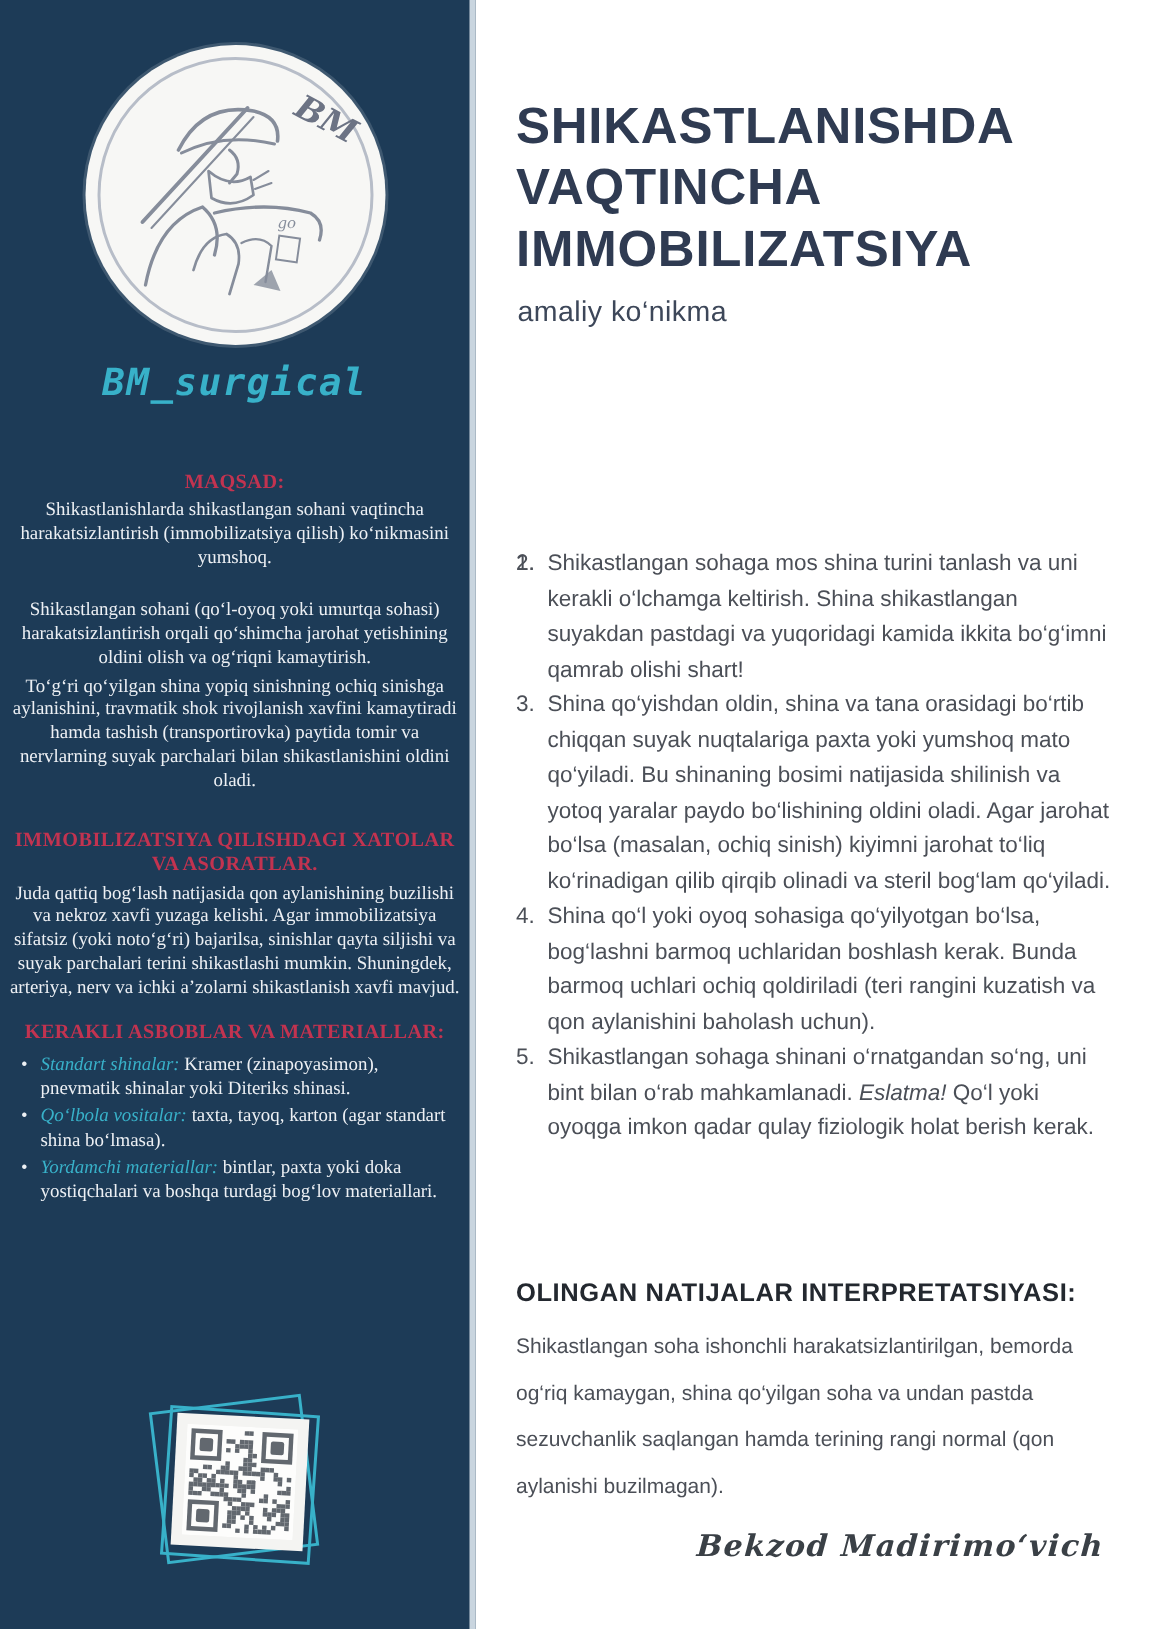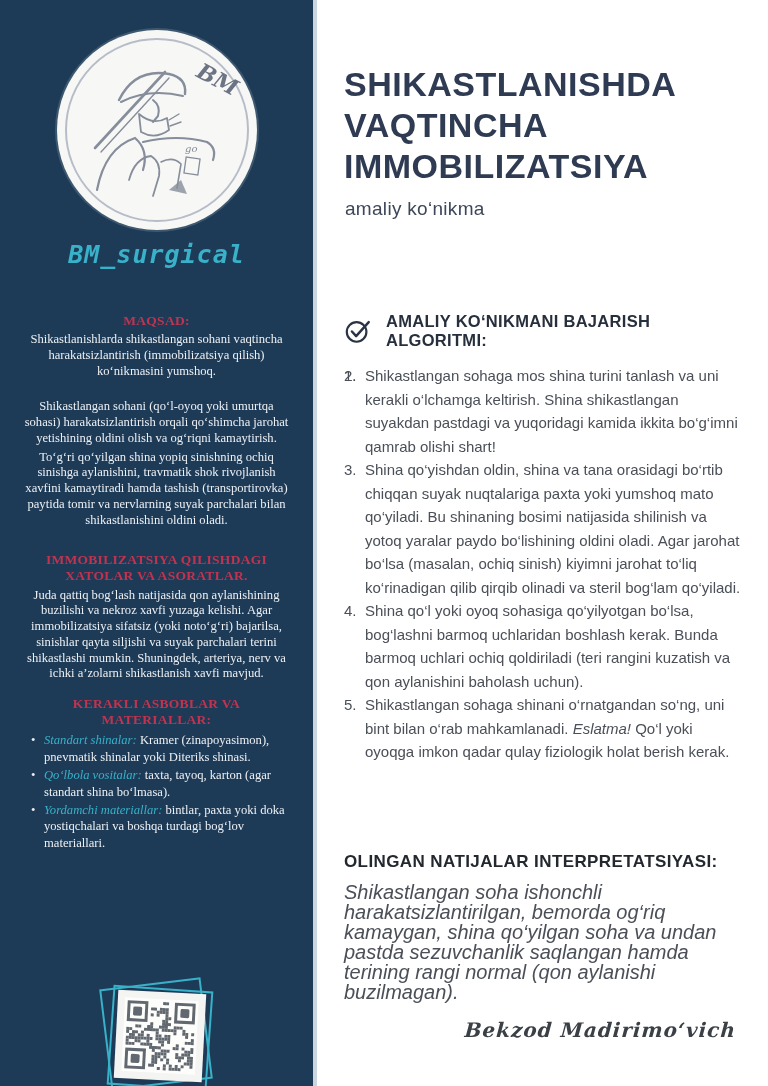--- a/index.html
+++ b/index.html
@@ -31,21 +31,21 @@
     box-shadow:0 0 0 2px rgba(255,255,255,.15);
     position:relative;overflow:hidden;
   }
   .brand{
     margin-top:10px;
     font-family:"DejaVu Sans Mono",monospace;
     font-style:italic;font-weight:bold;
     font-size:25px;letter-spacing:1px;
     color:var(--accent-teal);
   }
-  .side-sec{padding:0 21px;}
+  .side-sec{padding:0 4px;}
   .side-heading{
     color:var(--accent-red);
     font-weight:bold;font-size:13.5px;letter-spacing:.3px;
     line-height:1.2;
   }
   .side-body{
     color:#edf0f4;font-size:12.6px;line-height:1.25;margin-top:3px;
   }
   .sec-maqsad{margin-top:44px;}
   .sec-klinik{margin-top:20px;}
@@ -97,21 +97,21 @@
   }
   .algo-list li{position:relative;padding-left:21px;}
   .algo-list .num{position:absolute;left:0;top:0;}
   .algo-list em{font-style:italic;}
   .results-heading{
     position:absolute;left:8px;top:852px;width:396px;
     font-size:17px;font-weight:800;color:#23282f;letter-spacing:.4px;
   }
   .results-body{
     position:absolute;left:8px;top:882px;width:398px;
-    font-size:20px;line-height:20px;color:var(--body-gray);font-style:italic;
+    font-size:14px;line-height:31px;color:var(--body-gray);
   }
   .signature{
     position:absolute;left:8px;top:1018px;width:396px;
     text-align:right;padding-right:4px;
     font-family:"DejaVu Serif",serif;font-style:italic;font-weight:bold;
     font-size:20px;color:#3a4046;letter-spacing:1px;
     transform:skewX(-4deg);
   }
 </style>
 </head>
@@ -348,29 +348,20 @@
           </svg>
       </div>
     </div>
   </aside>
 
   <main class="main">
 
     <h1 class="page-title">SHIKASTLANISHDA VAQTINCHA IMMOBILIZATSIYA</h1>
     <div class="subtitle">amaliy ko‘nikma</div>
 
-    <div class="algo-header">
-      <span class="check-icon">
-        <svg viewBox="0 0 30 30">
-          <circle cx="13.5" cy="16" r="10.5" fill="none" stroke="#2a3444" stroke-width="2.3"></circle>
-          <path d="M8.5 15.5 L13 20.5 L26.5 5.5" fill="none" stroke="#2a3444" stroke-width="2.6" stroke-linecap="round" stroke-linejoin="round"></path>
-        </svg>
-      </span>
-      <span class="algo-heading">AMALIY KO‘NIKMANI BAJARISH ALGORITMI:</span>
-    </div>
 
     <ol class="algo-list">
         <li><span class="num">1.</span></li>
         <li><span class="num">2.</span><span>Shikastlangan sohaga mos shina turini tanlash va uni kerakli o‘lchamga keltirish. Shina shikastlangan suyakdan pastdagi va yuqoridagi kamida ikkita bo‘g‘imni qamrab olishi shart!</span></li>
         <li><span class="num">3.</span><span>Shina qo‘yishdan oldin, shina va tana orasidagi bo‘rtib chiqqan suyak nuqtalariga paxta yoki yumshoq mato qo‘yiladi. Bu shinaning bosimi natijasida shilinish va yotoq yaralar paydo bo‘lishining oldini oladi. Agar jarohat bo‘lsa (masalan, ochiq sinish) kiyimni jarohat to‘liq ko‘rinadigan qilib qirqib olinadi va steril bog‘lam qo‘yiladi.</span></li>
         <li><span class="num">4.</span><span>Shina qo‘l yoki oyoq sohasiga qo‘yilyotgan bo‘lsa, bog‘lashni barmoq uchlaridan boshlash kerak. Bunda barmoq uchlari ochiq qoldiriladi (teri rangini kuzatish va qon aylanishini baholash uchun).</span></li>
         <li><span class="num">5.</span><span>Shikastlangan sohaga shinani o‘rnatgandan so‘ng, uni bint bilan o‘rab mahkamlanadi. </span><em>Eslatma!</em><span> Qo‘l yoki oyoqga imkon qadar qulay fiziologik holat berish kerak.</span></li>
       </ol>
 
     <h2 class="results-heading">OLINGAN NATIJALAR INTERPRETATSIYASI:</h2>

